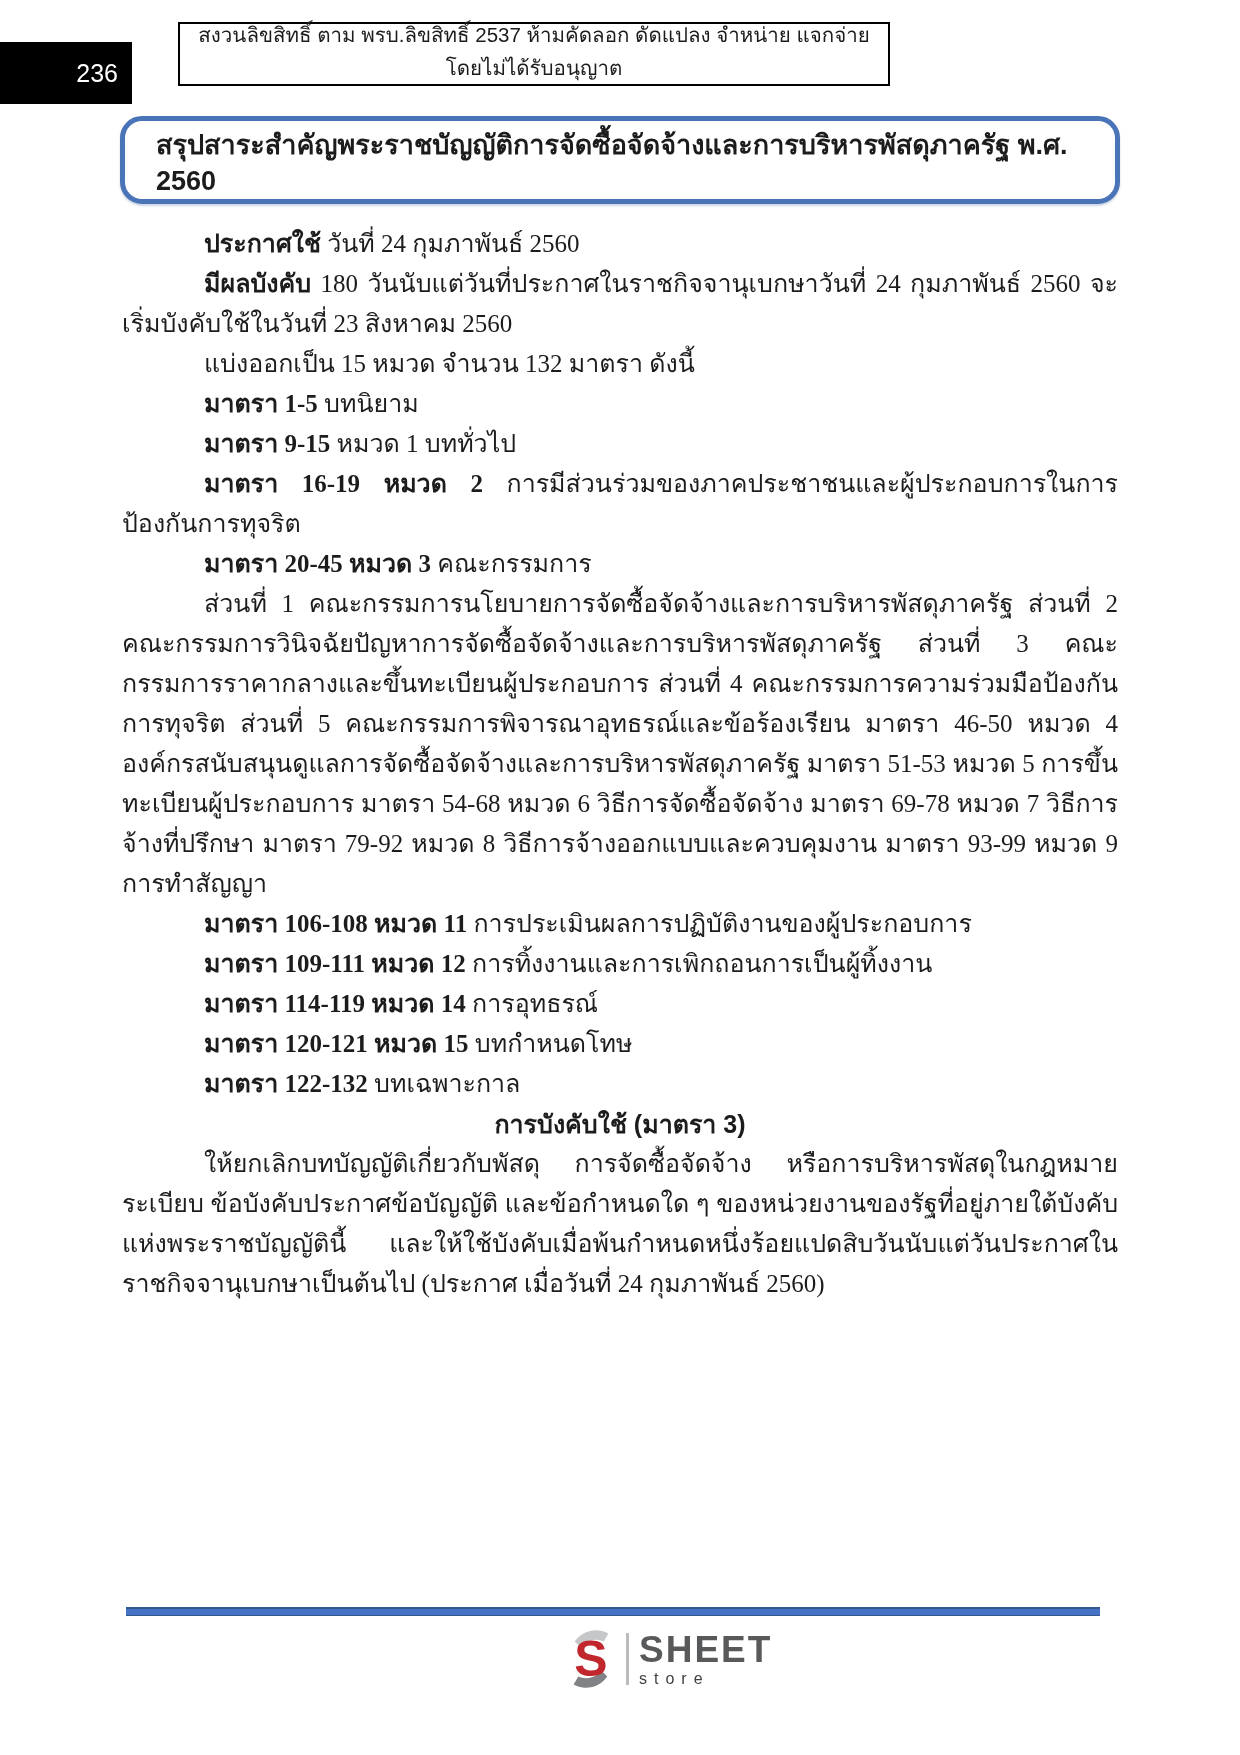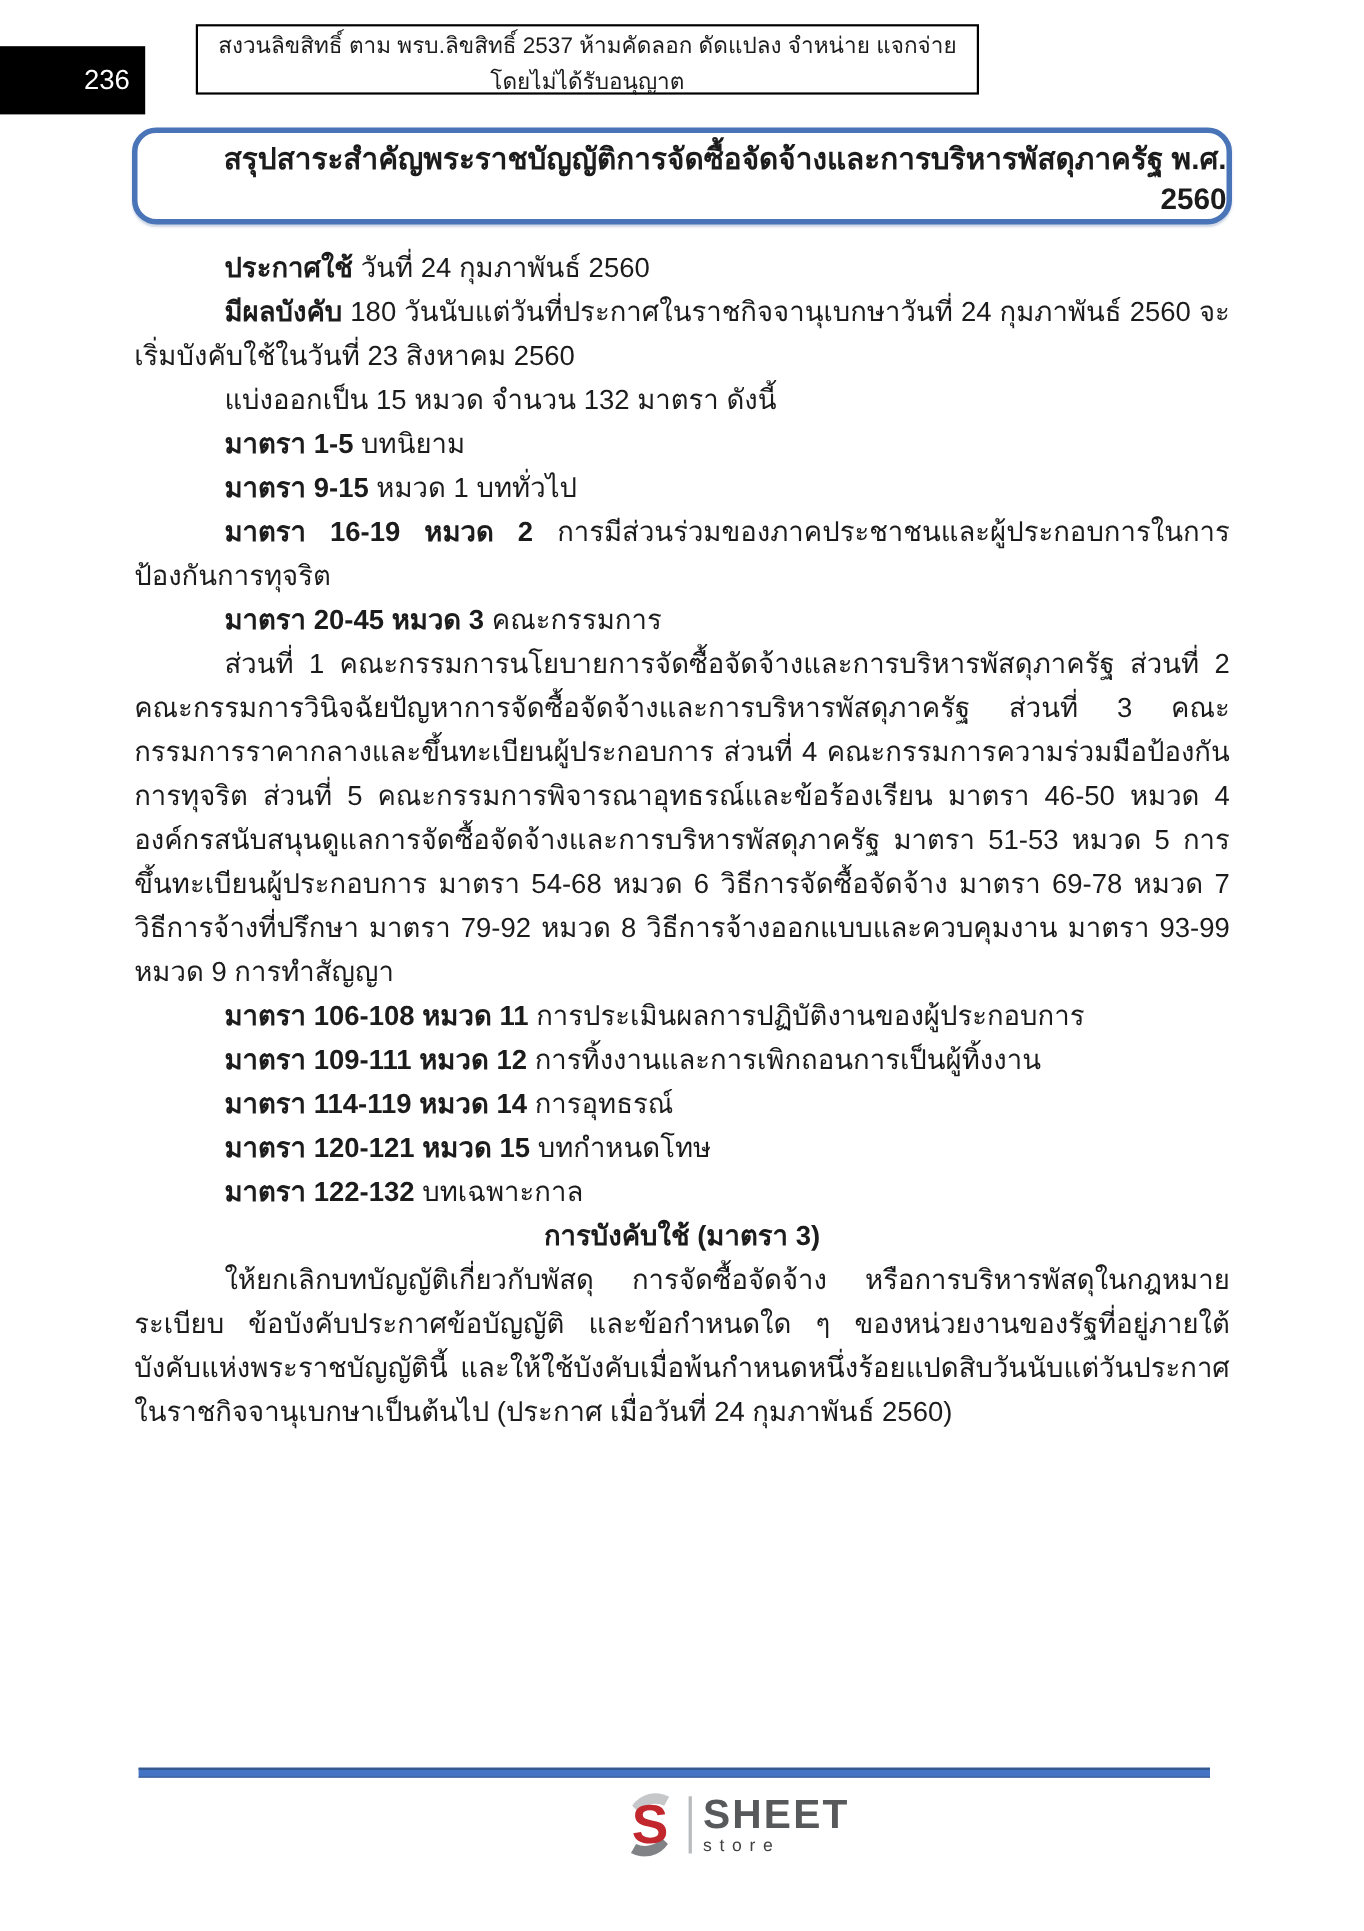--- a/index.html
+++ b/index.html
@@ -36,21 +36,21 @@
   
   .copyright-box {
     position: absolute;
     left: 178px;
     top: 22px;
     width: 712px;
     height: 64px;
     border: 2px solid #000000;
     box-sizing: border-box;
     display: flex;
-    align-items: flex-start;
+    align-items: flex-end;
     justify-content: center;
     font-size: 20.5px;
     text-align: center;
     background: #ffffff;
   }
 
   
   .title-box {
     position: absolute;
     left: 120px;
@@ -58,21 +58,21 @@
     width: 1000px;
     height: 88px;
     border: 5px solid #4a74b8;
     border-radius: 22px;
     box-sizing: border-box;
     display: flex;
     align-items: center;
     justify-content: center;
     font-size: 27px;
     font-weight: bold;
-    text-align: right;
+    text-align: left;
     background: #ffffff;
     box-shadow: 0 2px 2px rgba(60, 90, 150, 0.25);
     padding-left: 31px;
   }
 
   
   .content {
     position: absolute;
     left: 122px;
     top: 224px;
@@ -82,20 +82,21 @@
   }
   .center-bold {
     margin: 0;
     text-align: center;
     font-weight: bold;
   }
   .para {
     margin: 0;
     text-indent: 82px;
     text-align: justify;
+    font-family: Liberation Serif, serif;
   }
   .para b { font-weight: bold; }
 
   
   .bottom-rule {
     position: absolute;
     left: 126px;
     top: 1607px;
     width: 974px;
     height: 9px;

